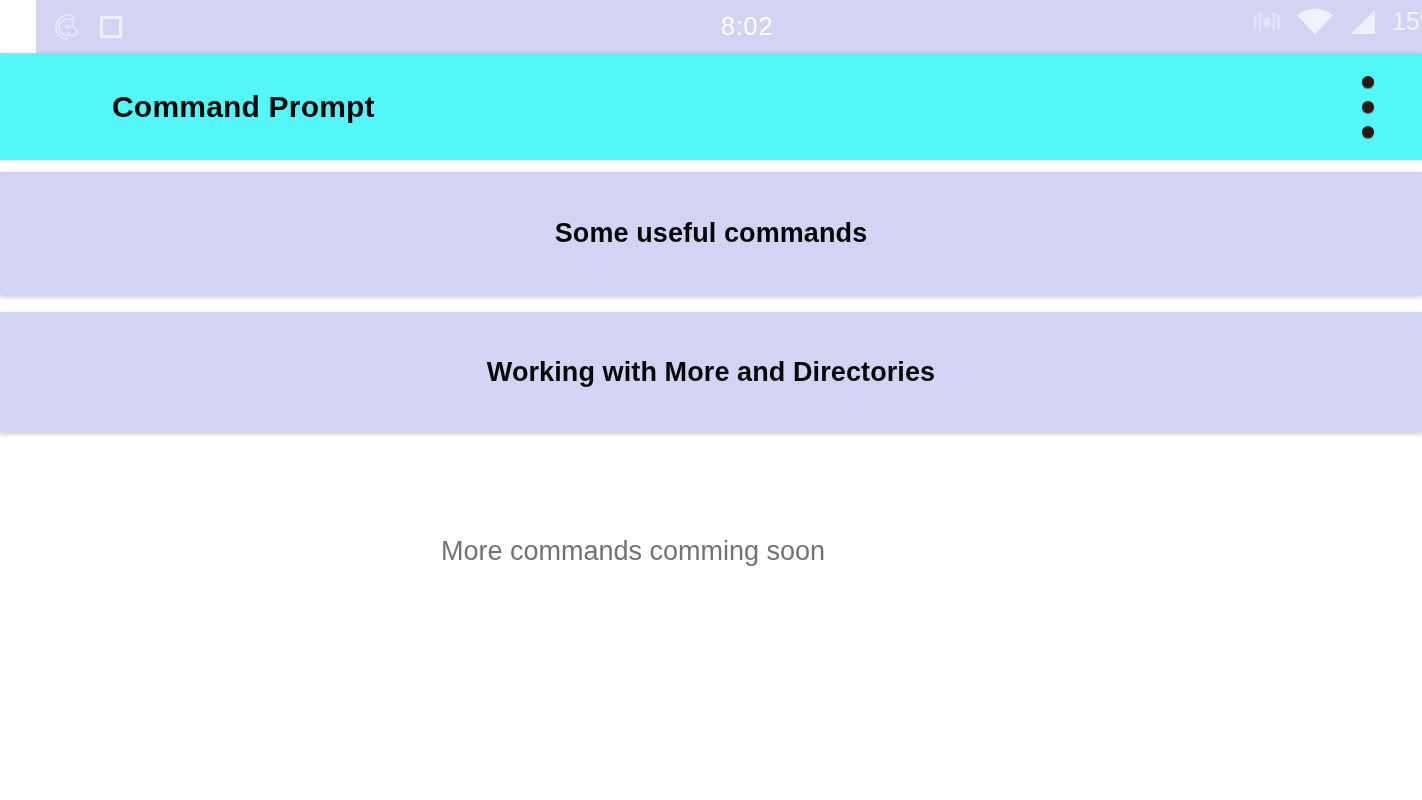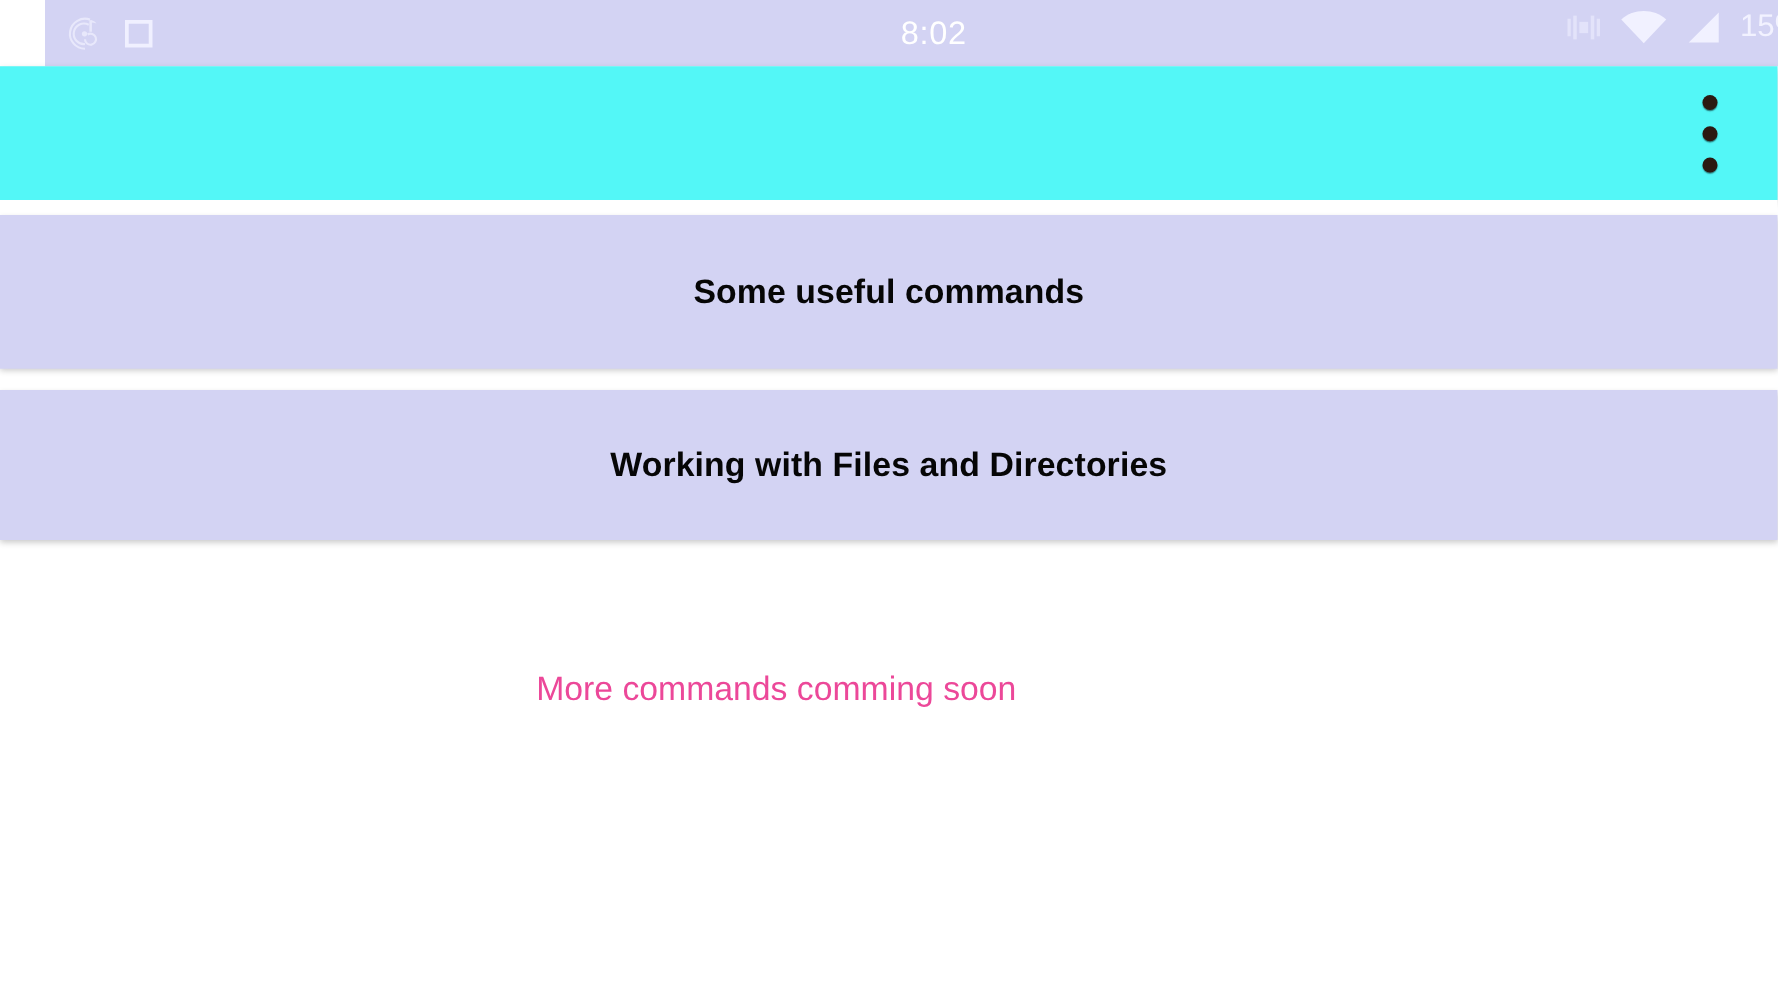--- a/index.html
+++ b/index.html
@@ -73,24 +73,24 @@
     cursor:pointer;
   }
   .card-1{ top:12px;  height:123px; }
   .card-2{ top:152px; height:120px; }
   .card-label{
     font-size:27px; font-weight:bold; color:#060606;
     letter-spacing:.1px;
   }
 
   .note-text{
-    position:absolute; left:4px; top:0; width:1234px;
+    position:absolute; left:16px; top:0; width:1234px;
     text-align:center;
     top:376px;
-    font-size:27px; color:#ec4899; font-weight:400;
+    font-size:27px; color:#737373; font-weight:400;
   }
 </style>
 </head>
 <body>
 
 <div class="status-bar">
 
   <div class="status-left">
     <span class="sicon">
       <svg width="30" height="30" viewBox="0 0 30 30">
@@ -133,32 +133,33 @@
     <span class="sicon">
       <svg width="30" height="28" viewBox="0 0 30 28">
         <path d="M27 2v24H3z" fill="#f1f1ff"></path>
       </svg>
     </span>
     <span class="batt-text">15%</span>
   </div>
 </div>
 
 <div class="app-bar">
+  <div class="app-title">Command Prompt</div>
   <div class="overflow-menu">
     <span class="dot"></span>
     <span class="dot"></span>
     <span class="dot"></span>
   </div>
 </div>
 
 <div class="content">
 
   <div class="card card-1">
     <span class="card-label">Some useful commands</span>
   </div>
 
   <div class="card card-2">
-    <span class="card-label">Working with Files and Directories</span>
+    <span class="card-label">Working with More and Directories</span>
   </div>
 
   <div class="note-text">More commands comming soon</div>
 
 </div>
 
 </body></html>

